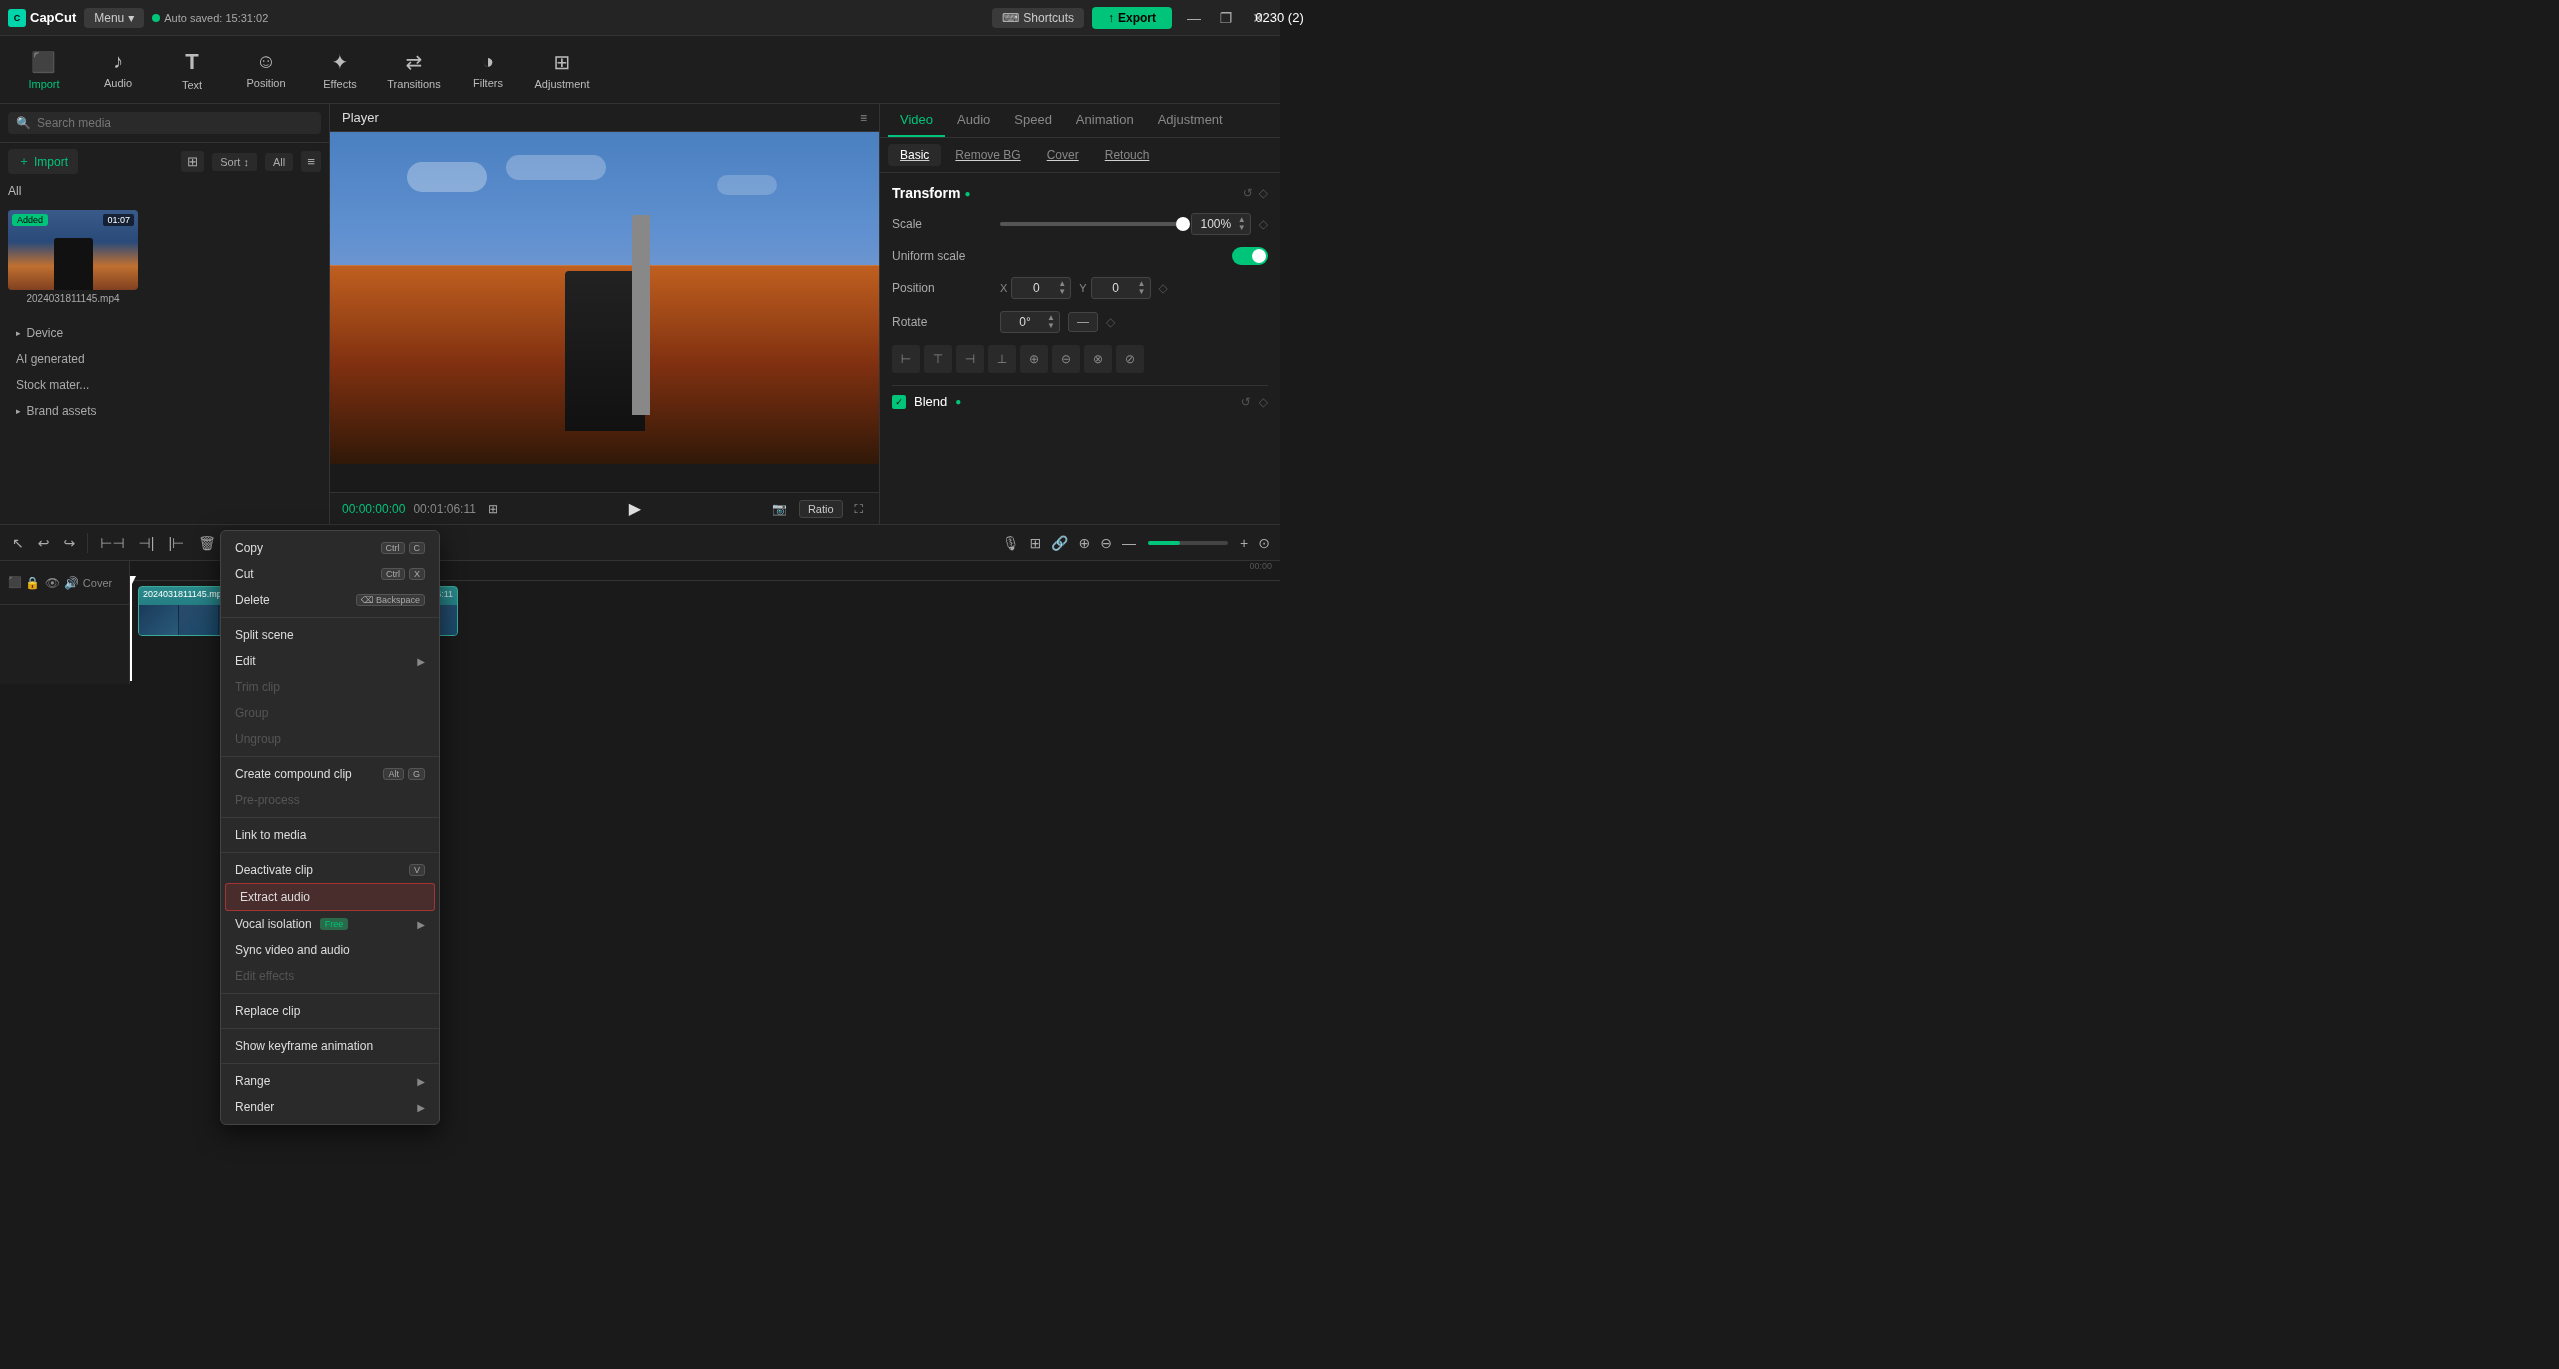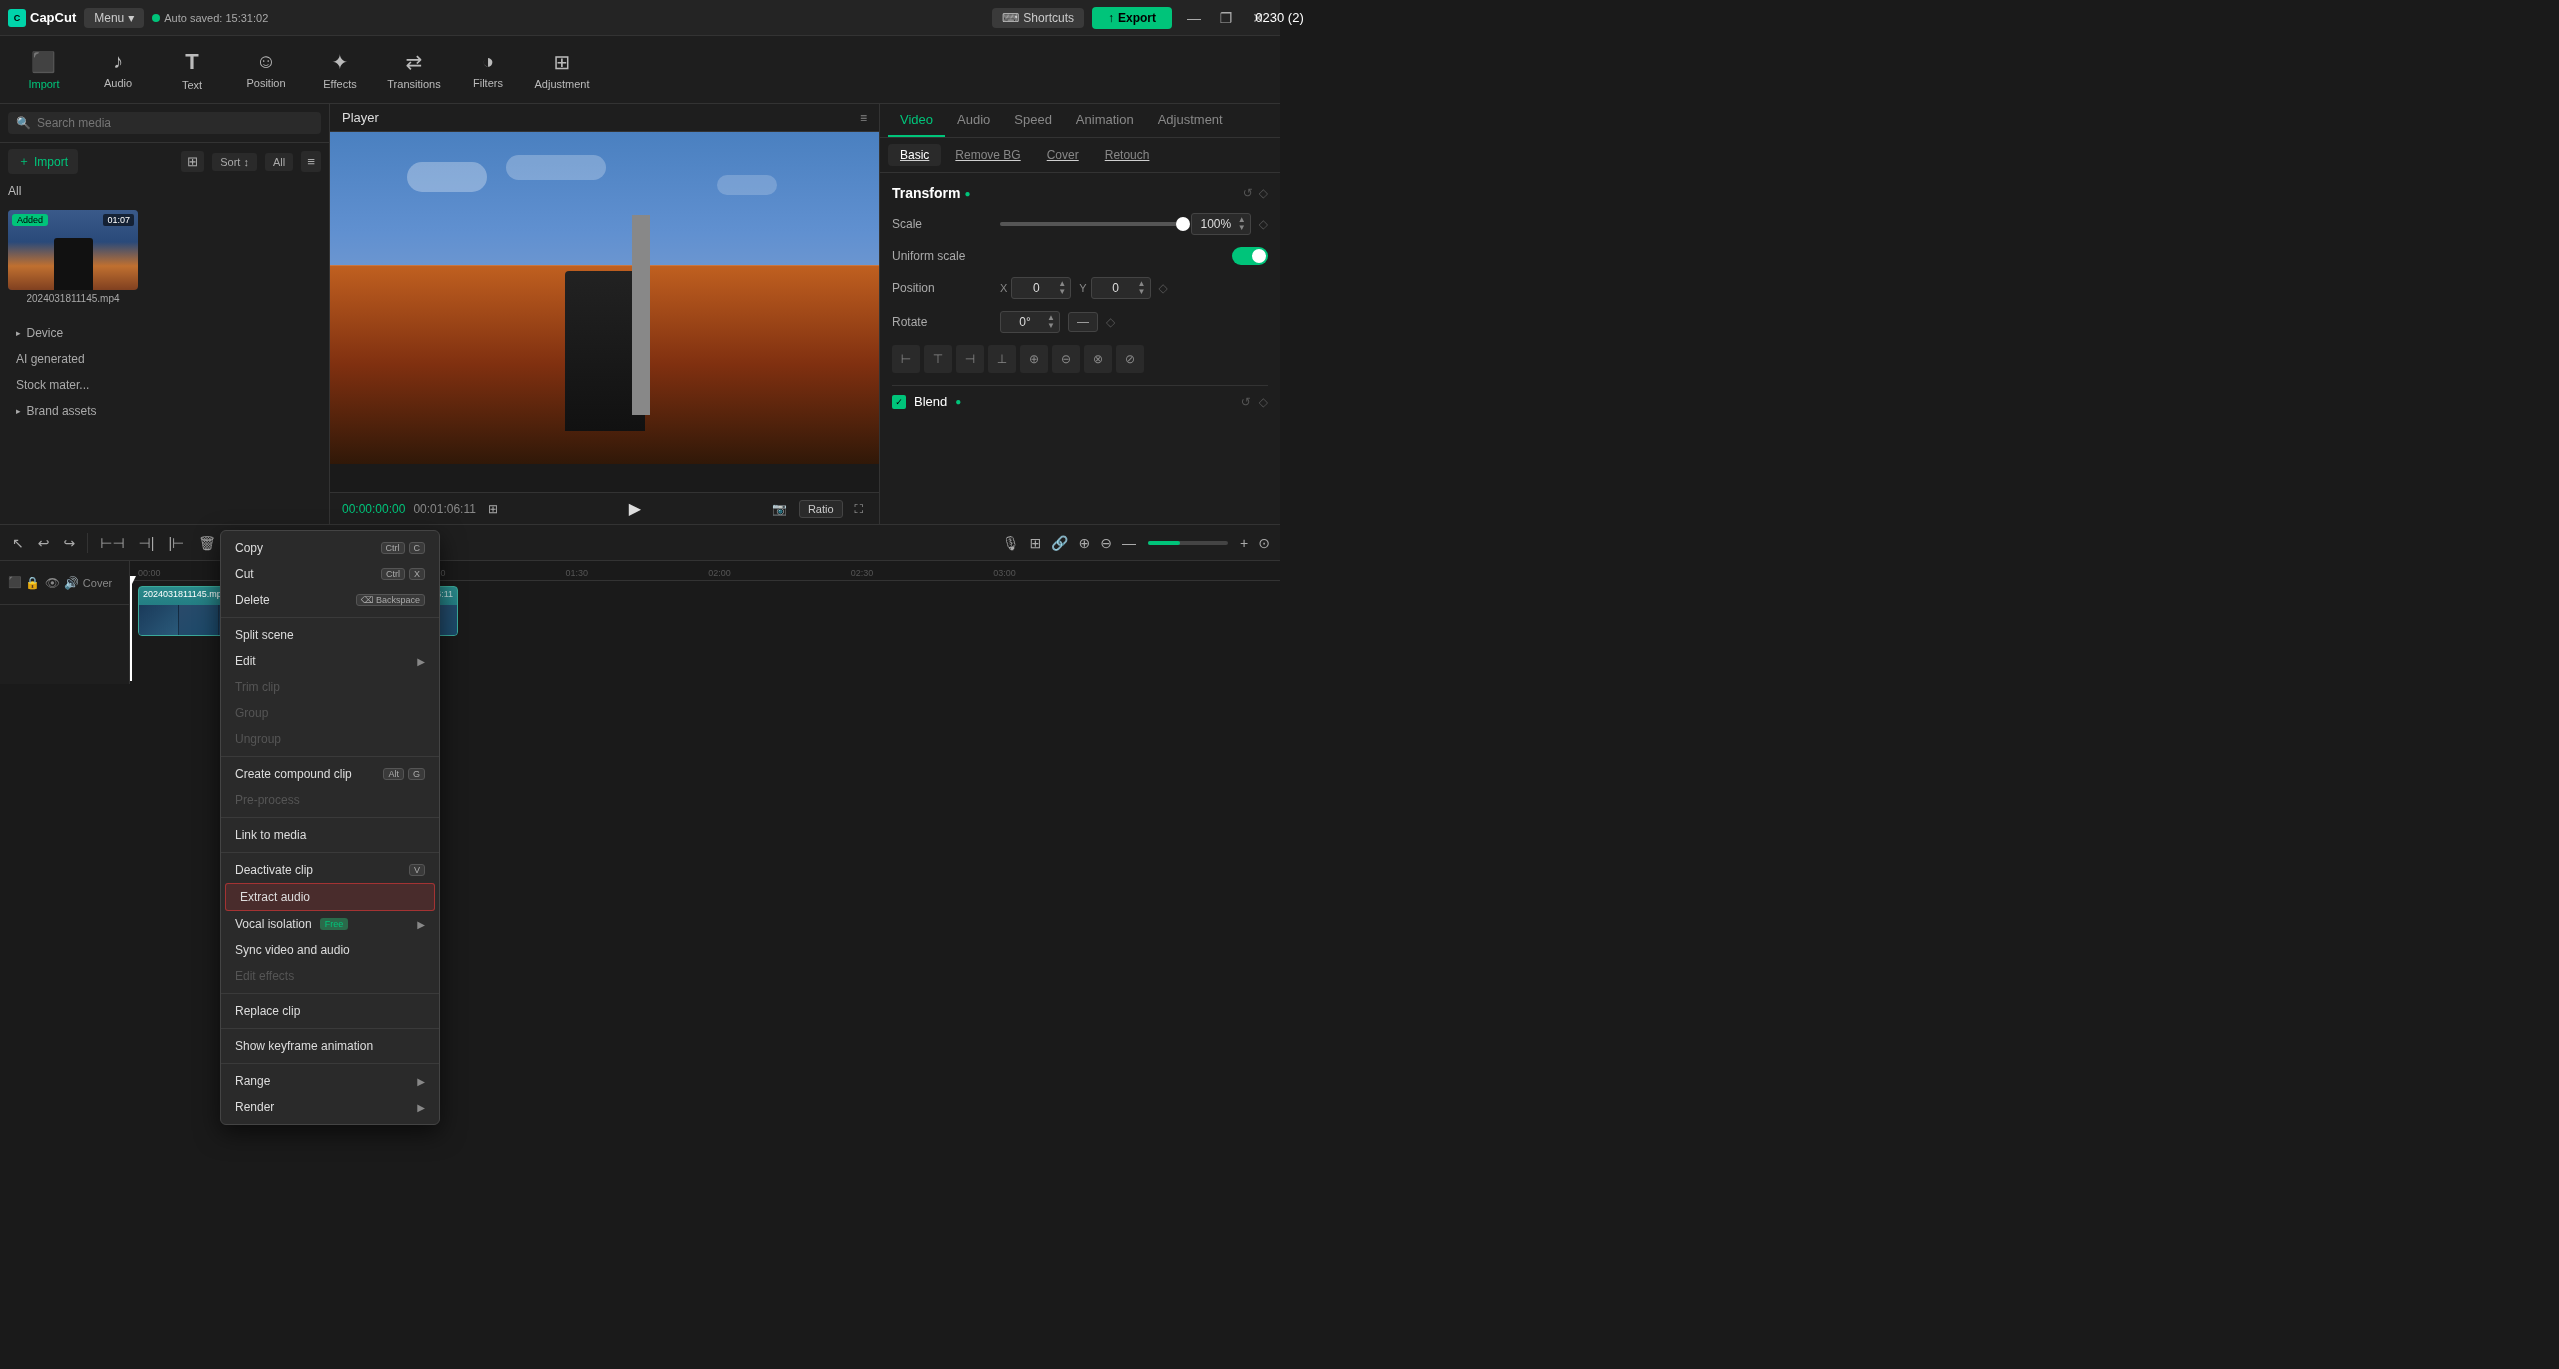--- a/index.html
+++ b/index.html
@@ -359,21 +359,21 @@
     }
 
     .timeline-right {
       flex: 1; overflow-x: auto; position: relative;
     }
     .timeline-ruler {
       height: 20px; background: #1a1a1a; position: relative;
       border-bottom: 1px solid #333;
     }
     .ruler-marks {
-      display: flex; height: 100%; align-items: flex-end;
+      display: flex; height: 100%; align-items: flex-end; flex-direction: column;
     }
     .ruler-mark {
       display: flex; flex-direction: column; align-items: center;
     }
     .ruler-label { font-size: 9px; color: #555; padding-bottom: 2px; }
 
     .timeline-tracks {
       position: relative; min-height: 100px;
     }
     .tl-playhead {

